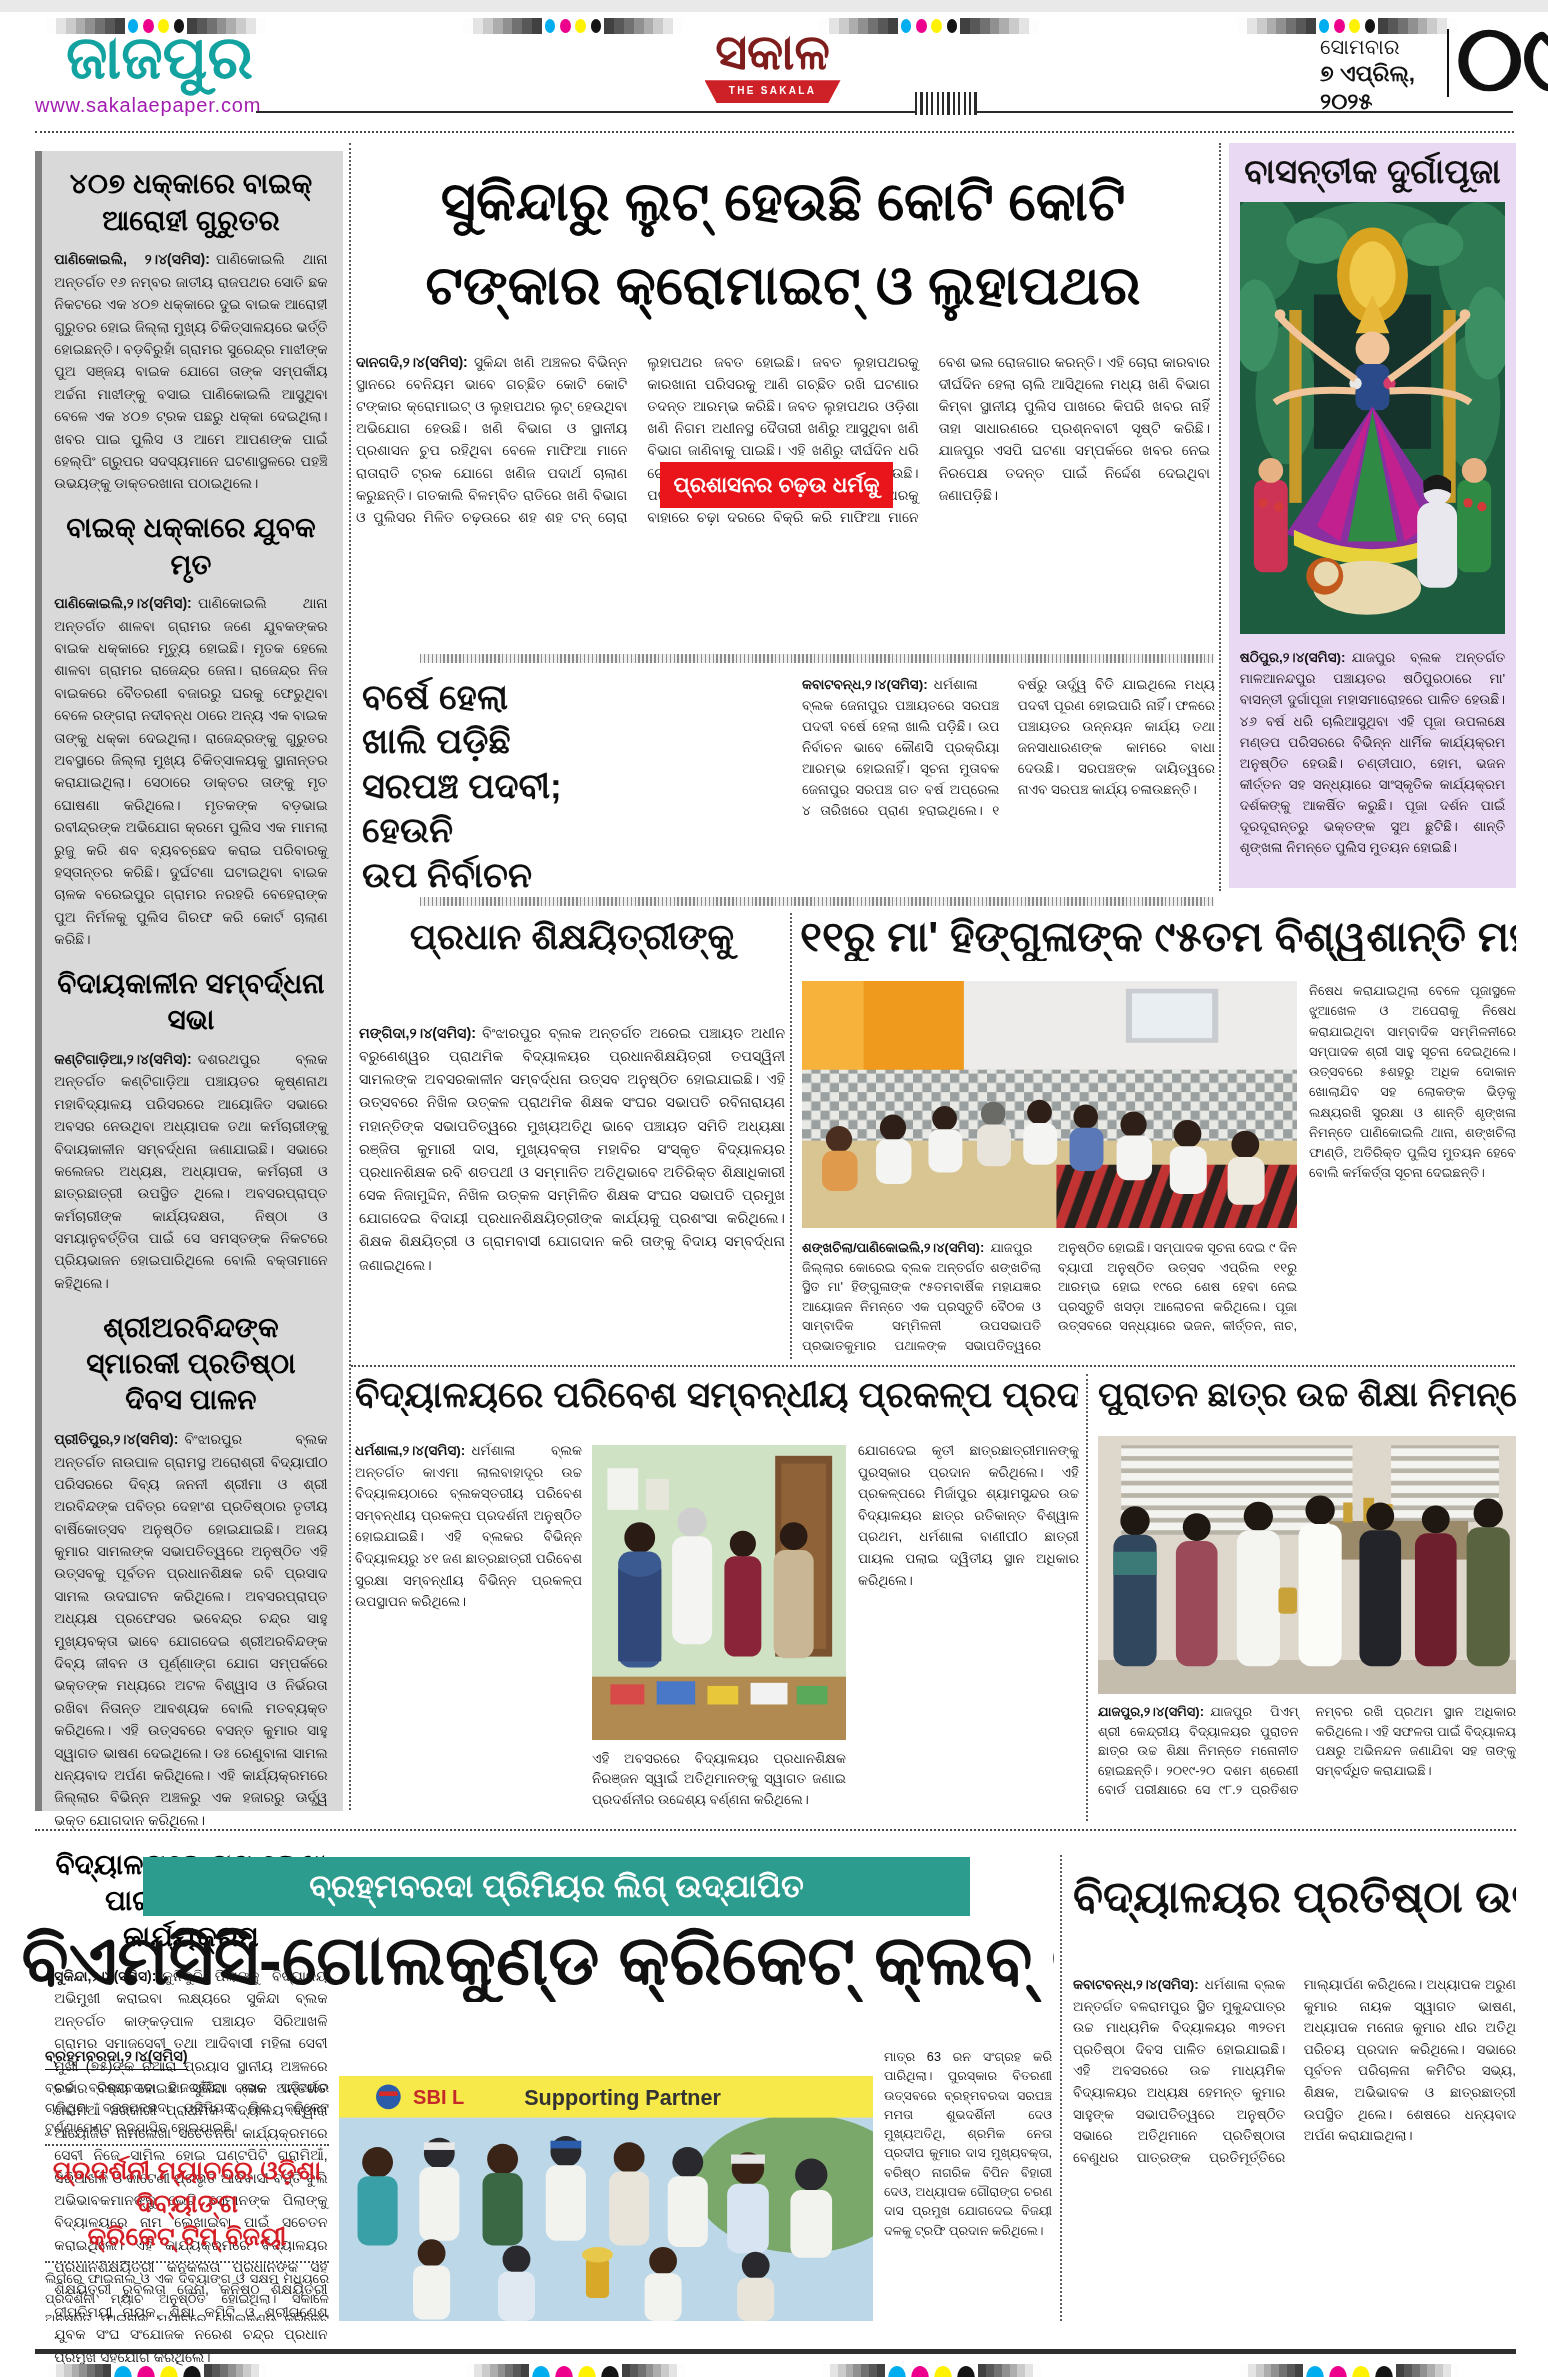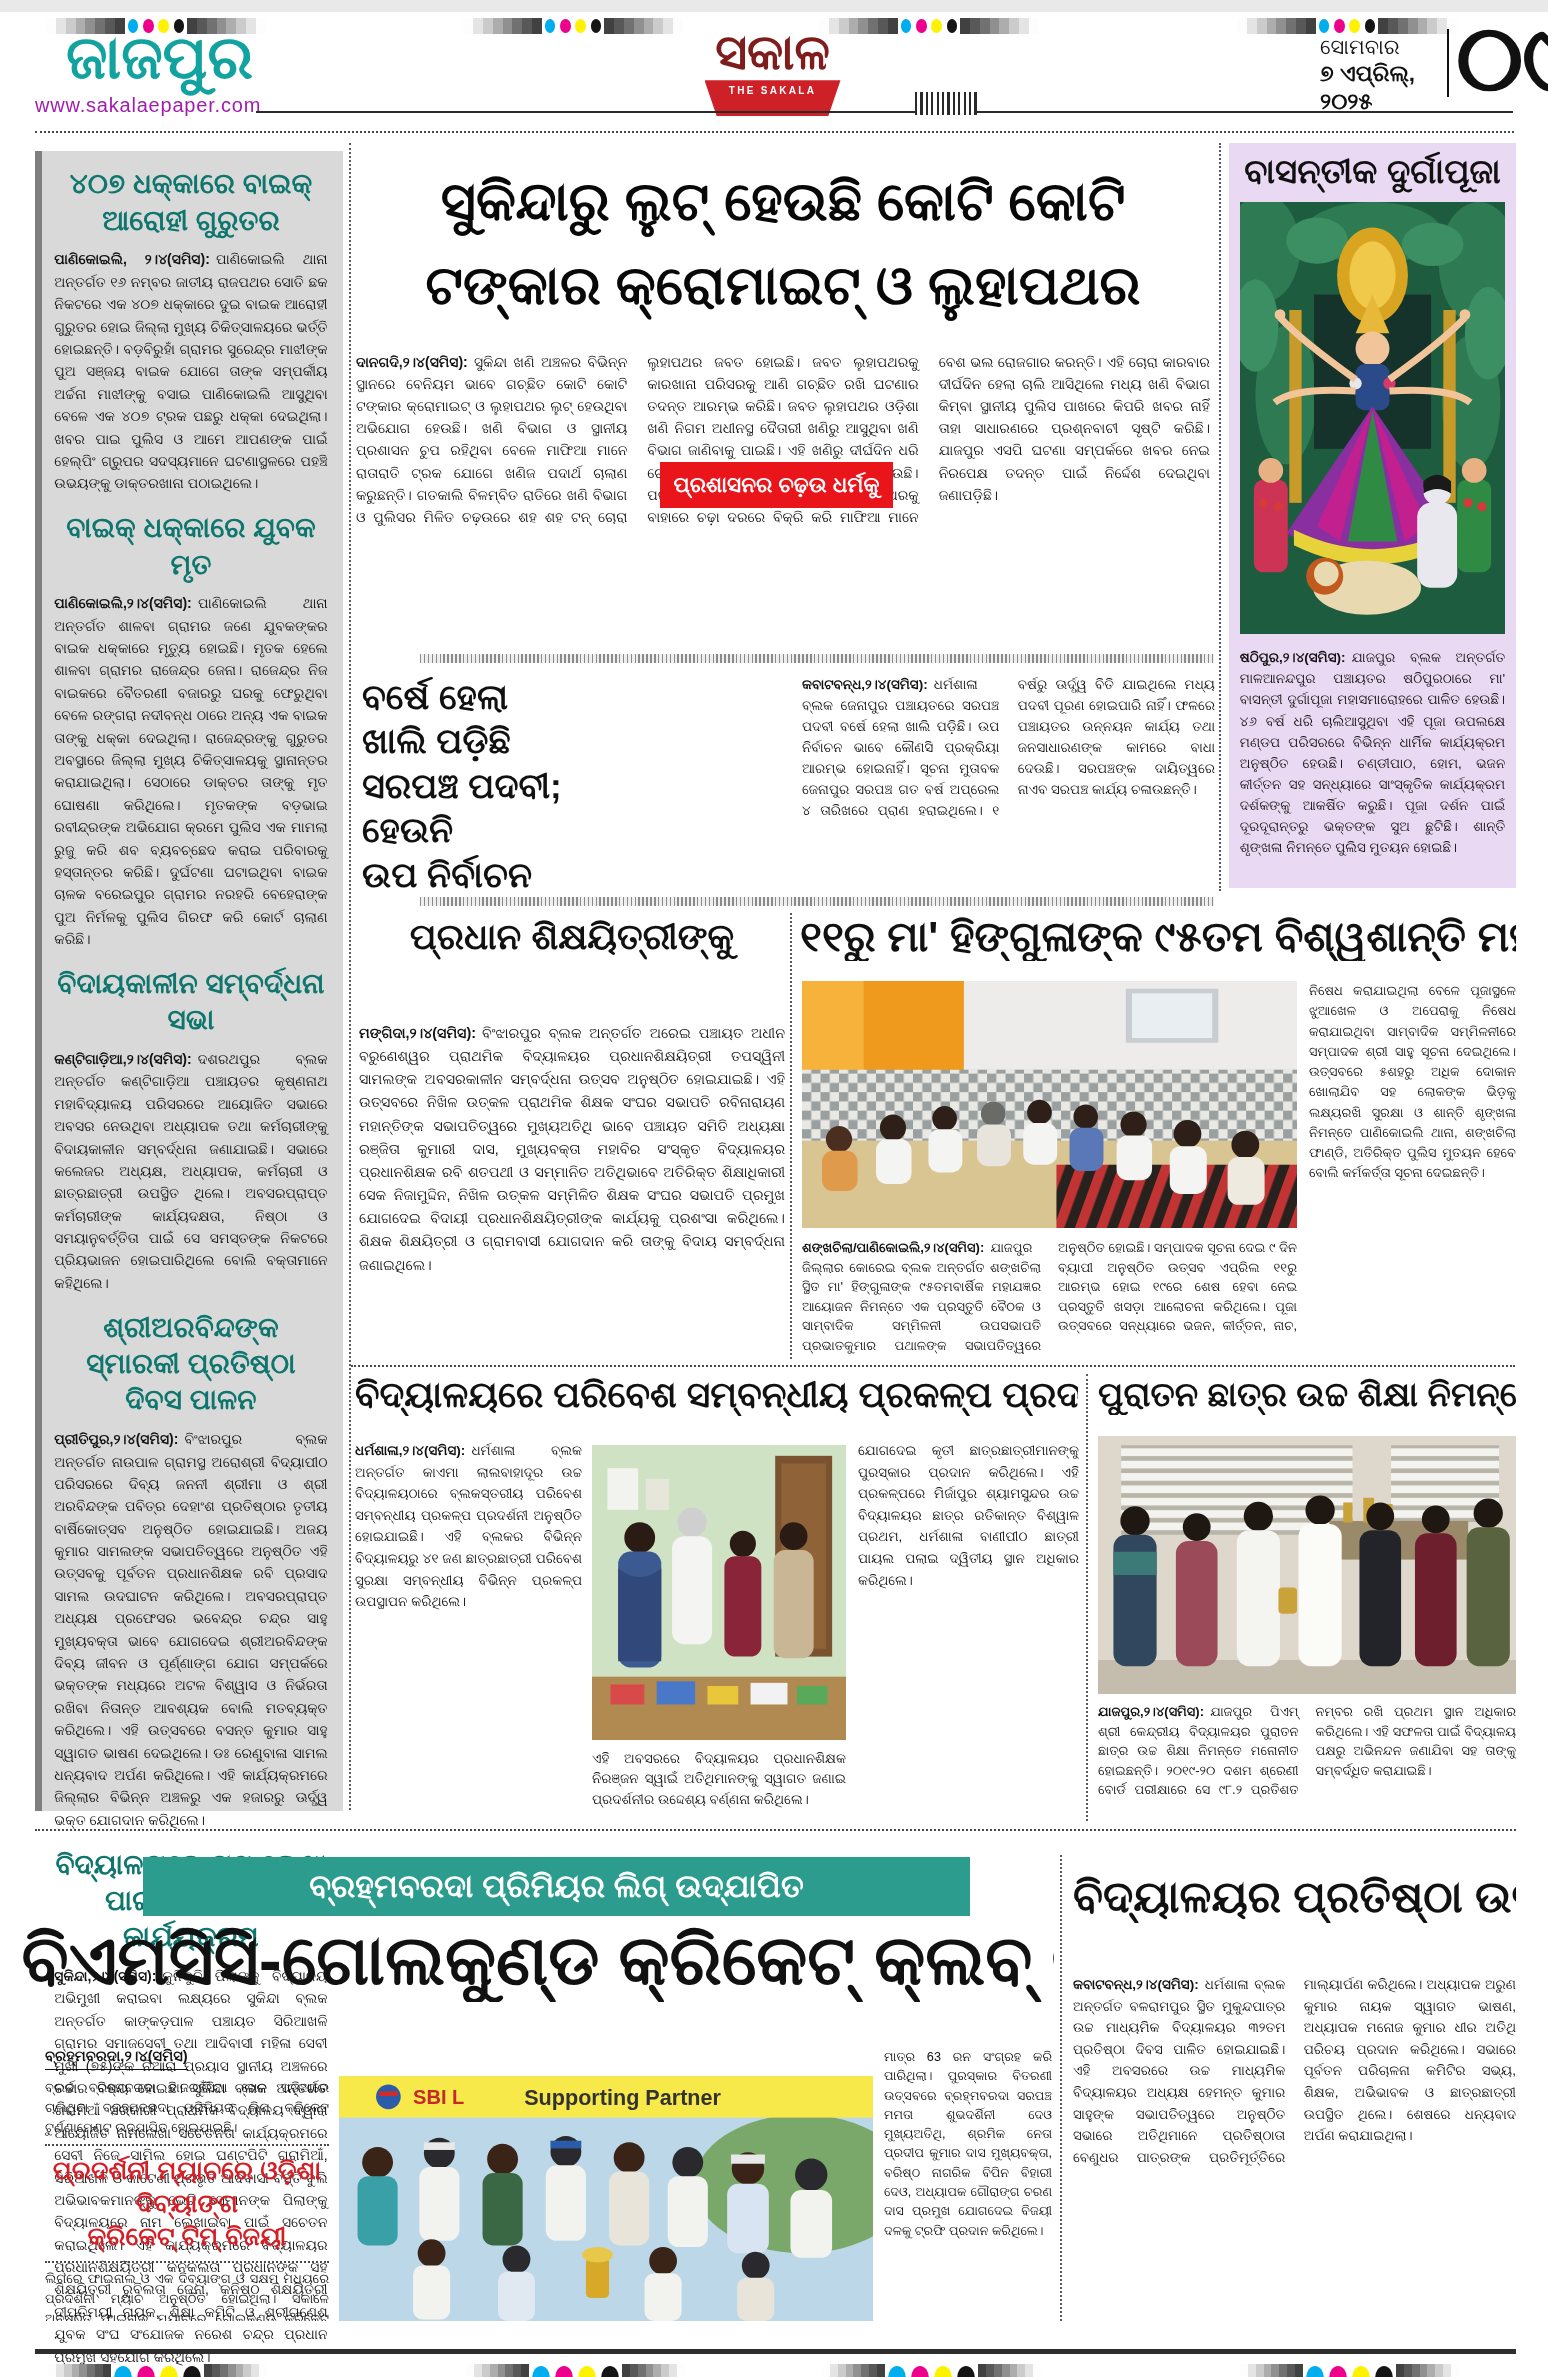--- a/index.html
+++ b/index.html
@@ -20,40 +20,40 @@
   .cbar i { display:block; border-radius:50%; margin:0 2.3px; }
   .cbar.small i { width:10.8px; height:14px; }
   .cbar.big i { width:18.5px; height:25px; }
   .dot-c { background:#00adee; } .dot-m { background:#ec008c; }
   .dot-y { background:#fff200; } .dot-k { background:#151515; }
 
   
   #edition { left:66px; top:10.8px; font-size:60px; font-weight:800; color:#12a3a0; }
   #masthead { left:657px; top:15.4px; width:231px; text-align:center; }
   #masthead .mh { font-size:49px; font-weight:900; color:#7f1d1d; line-height:1.05; }
-  #masthead .ribbon { width:136px; height:36px; margin:1.5px auto 0;
+  #masthead .ribbon { width:136px; height:23px; margin:1.5px auto 0;
      background:#ce2027; clip-path:polygon(0 0,100% 0,91% 100%,9% 100%);
      color:#fff; font-size:10px; font-weight:bold; letter-spacing:2.3px; line-height:21px; }
   #datebox { left:1320px; top:21.6px; width:117px; text-align:left; line-height:1.25; }
   #datebox .day { font-size:21px; }
   #datebox .date { font-size:22.4px; font-weight:bold; }
   #dateline-sep { left:1447px; top:17px; width:2.3px; height:68px; background:#111; }
   #pagenum { left:1456px; top:0px; font-size:93px; font-weight:800; line-height:1.0; letter-spacing:-1.5px; }
   #website { left:35px; top:82px; font-size:20px; letter-spacing:0.8px; color:#a21caf; }
   #hdr-line { left:256px; top:99px; width:1257px; height:2.3px; background:#2a2a2a; }
   #hdr-barcode { left:915px; top:80px; width:62px; height:23px; background:#fff;
      background-image:repeating-linear-gradient(90deg,#2a2a2a 0 2.3px,#fff 2.3px 5.4px); }
   .dotted-h { border-top:2.3px dotted #4a4a4a; height:0; }
   .dotted-v { border-left:2.3px dotted #5a5a5a; width:0; }
   .tickbar { background:repeating-linear-gradient(90deg,#8a8a8a 0 1.5px,#efefef 1.5px 3.9px); }
 
   
   #leftbox { left:35px; top:139px; width:308px; height:1660px;
      background:#d9d9d9; border-left:7.7px solid #7f7f7f; padding:10.8px 15.4px 7.7px 12.3px; }
-  #leftbox h2 { font-size:28px; line-height:1.3; font-weight:800; text-align:center; margin:15.4px 0 9.3px; color:#0f766e; }
+  #leftbox h2 { font-size:28px; line-height:1.3; font-weight:800; text-align:center; margin:15.4px 0 9.3px; color:#000000; }
   #leftbox h2:first-child { margin-top:4.6px; }
   #leftbox p { font-size:14px; line-height:1.6; text-align:justify; }
   .dl { font-weight:bold; margin-right:6.2px; }
 
   
   #main-headline { left:356px; top:148px; width:854px; font-size:54px; line-height:1.55; font-weight:800; text-align:center; color:#080808; }
   #main-body { left:356px; top:339px; width:854px; height:299px;
      column-count:3; column-gap:20px; font-size:14px; line-height:1.58; text-align:justify; overflow:hidden; }
   #redbox { left:660px; top:450px; width:233px; height:46px; background:#e9151b;
      color:#fff; font-size:21.6px; font-weight:800; text-align:center; line-height:46px; overflow:hidden; }

